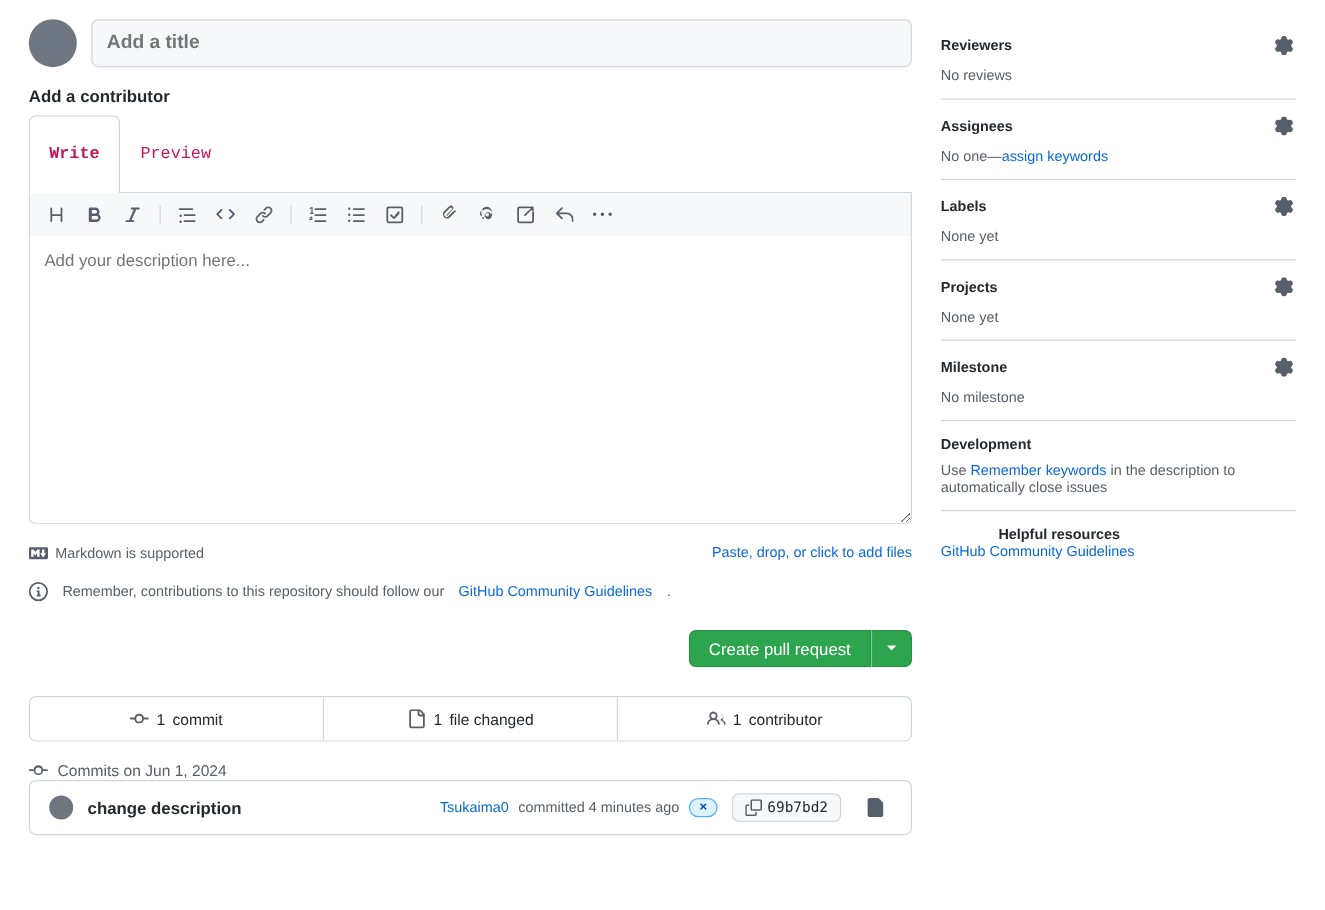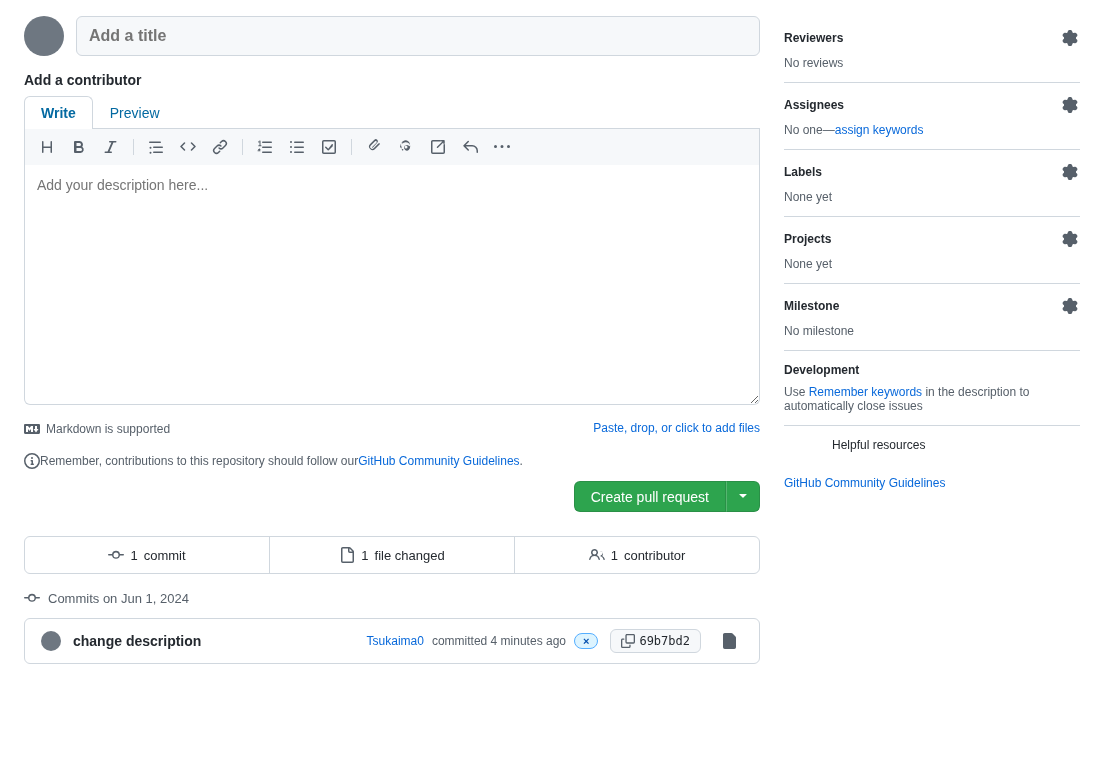--- a/index.html
+++ b/index.html
@@ -60,29 +60,30 @@
     }
     .description-section {
       margin-bottom: 16px;
     }
     .tab-bar {
       display: flex;
       border-bottom: 1px solid #d0d7de;
       margin-bottom: 0;
     }
     .tab-btn {
-      padding: 8px 16px;
+      padding: 24px 16px;
       font-size: 14px;
       border: 1px solid transparent;
       border-bottom: none;
       border-radius: 6px 6px 0 0;
       cursor: pointer;
       background: transparent;
-      color: #0369a1;
+      color: #be185d;
       margin-bottom: -1px;
+      font-family: Liberation Mono, monospace;
     }
     .tab-btn.active {
       background: #ffffff;
       border-color: #d0d7de;
       border-bottom-color: #ffffff;
       font-weight: 600;
     }
     .toolbar {
       display: flex;
       align-items: center;
@@ -136,22 +137,22 @@
       font-size: 12px;
       color: #57606a;
       margin-top: 8px;
     }
     .file-drop a { color: #0969da; cursor: pointer; }
 
     
     .info-bar {
       display: flex;
       align-items: center;
-      gap: 0;
-      margin-bottom: 12px;
+      gap: 12px;
+      margin-bottom: 24px;
       font-size: 12px;
       color: #57606a;
     }
     .info-bar a { color: #0969da; }
     .submit-row {
       display: flex;
       justify-content: flex-end;
       margin-bottom: 24px;
     }
     .btn-primary {
@@ -205,21 +206,20 @@
     }
     .stat-item:last-child { border-right: none; }
     .stat-icon { color: #57606a; }
 
     
     .commits-section { margin-bottom: 16px; }
     .commits-date-header {
       display: flex;
       align-items: center;
       gap: 8px;
-      margin-bottom: 12px;
       font-size: 13px;
       color: #57606a;
     }
     .commit-row {
       display: flex;
       align-items: center;
       border: 1px solid #d0d7de;
       border-radius: 6px;
       padding: 10px 16px;
       gap: 12px;
@@ -299,23 +299,23 @@
     }
     .sidebar-link {
       font-size: 12px;
       color: #0969da;
       cursor: pointer;
     }
     .sidebar-value a { color: #0969da; cursor: pointer; }
 
     
     .helpful-title {
-      font-weight: 400;
-      font-size: 12px;
-      margin-bottom: 24px;
+      font-weight: 700;
+      font-size: 12px;
+      margin-bottom: 0;
       color: #24292f;
       padding-left: 48px;
     }
     .helpful-link {
       font-size: 12px;
       color: #0969da;
       cursor: pointer;
       display: block;
     }
   </style>

